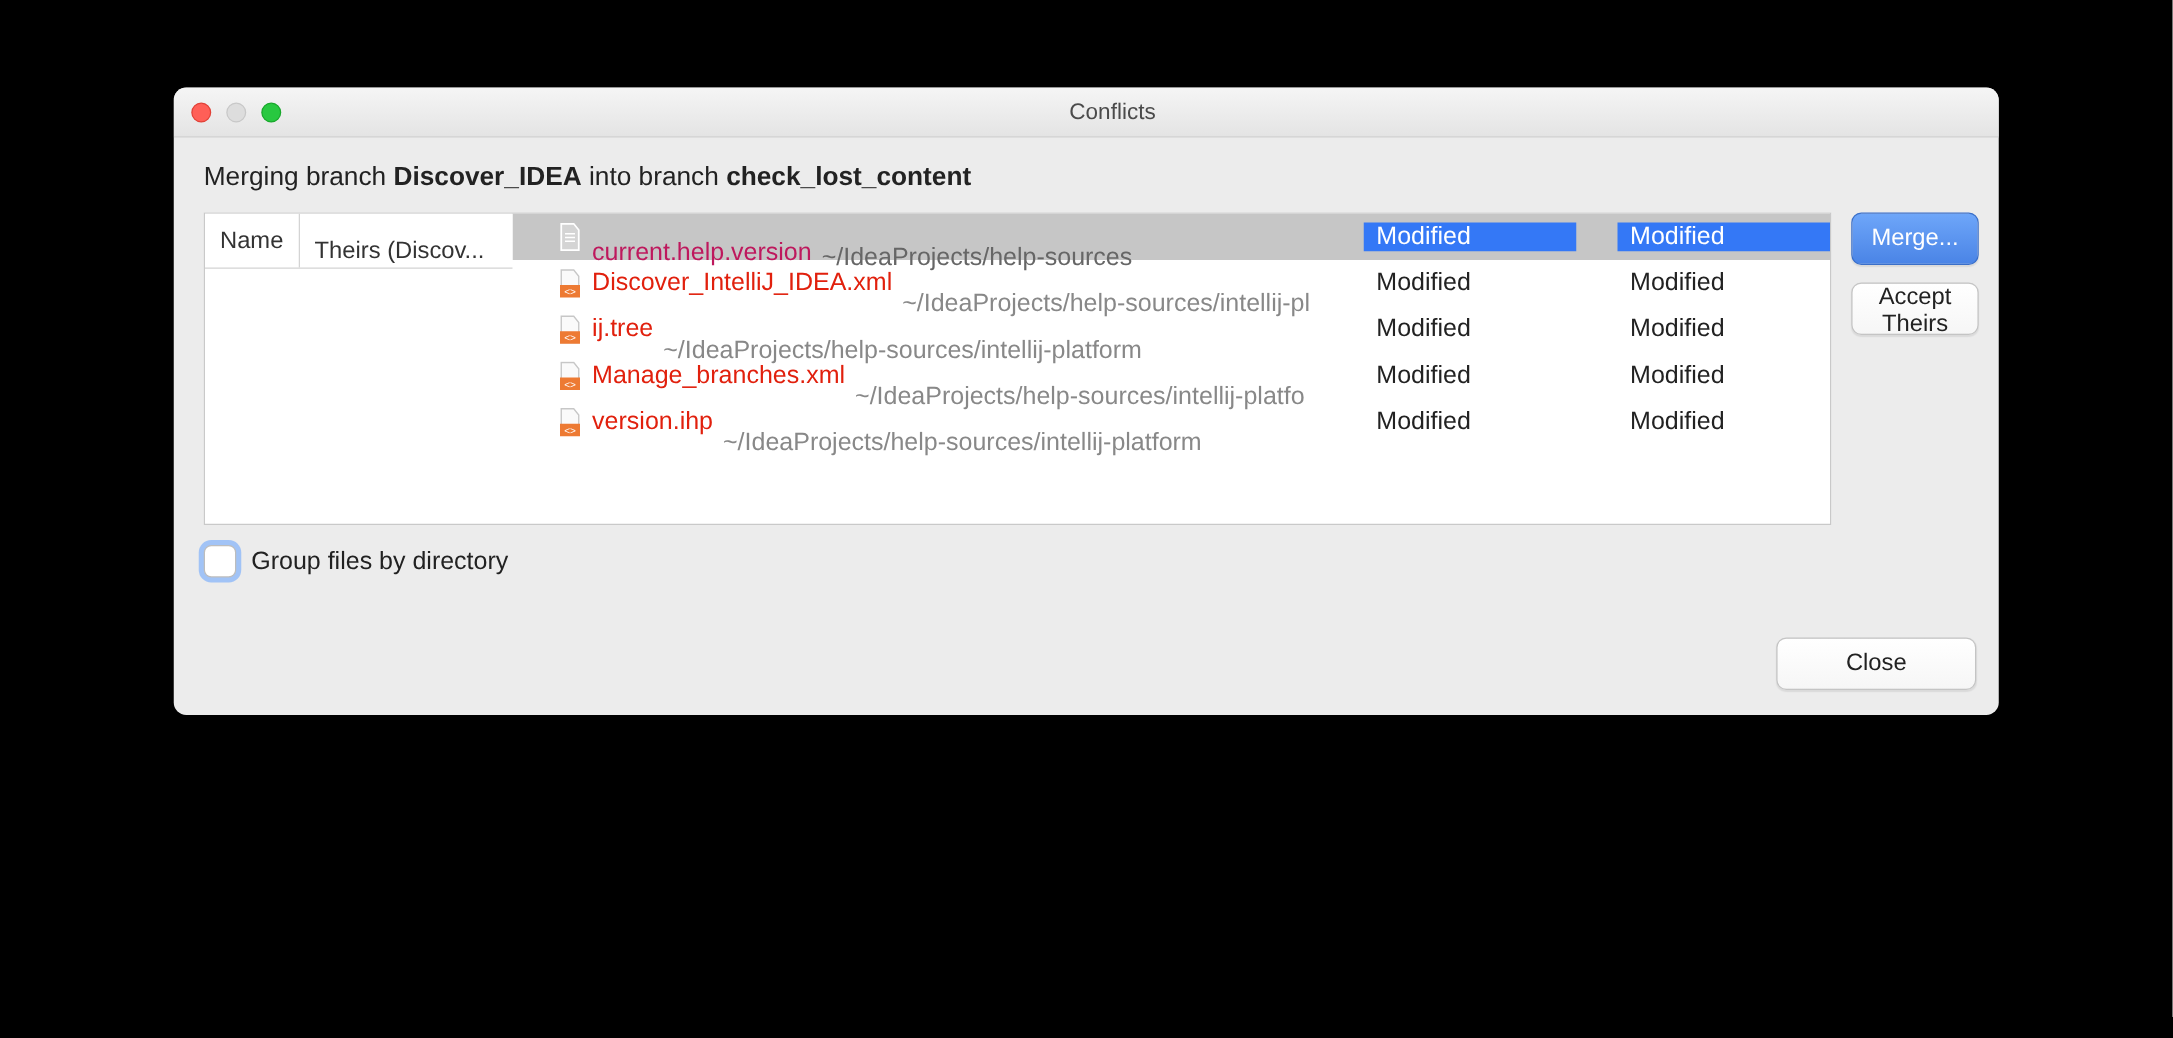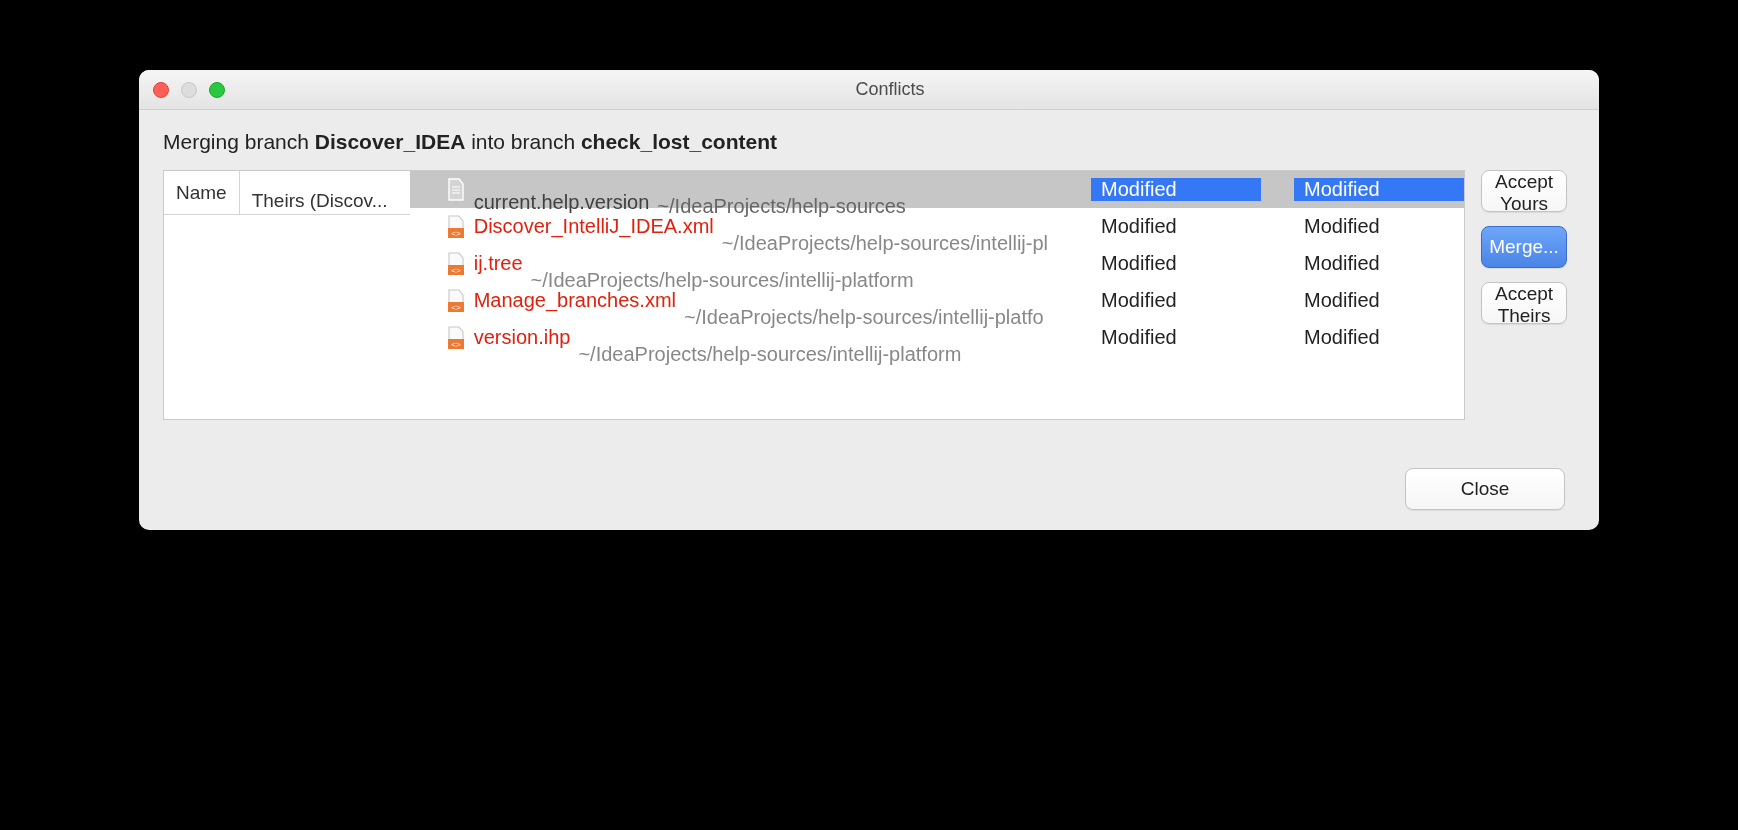--- a/index.html
+++ b/index.html
@@ -33,21 +33,21 @@
     position: absolute;
     left: 14px; top: 50%;
     transform: translateY(-50%);
     display: flex; gap: 12px;
   }
   .tl { width: 16px; height: 16px; border-radius: 50%; }
   .tl.red { background: #ff5f57; border: 1px solid #e14137; }
   .tl.gray { background: #ddd; border: 1px solid #c8c8c8; }
   .tl.green { background: #28c840; border: 1px solid #18a82b; }
   .titlebar-title { font-size: 18px; color: #4b4b4b; margin-left: 42px; }
-  .content { padding: 20px 32px 20px 24px; }
+  .content { padding: 20px 16px 20px 24px; }
   .heading { font-size: 21px; color: #222; margin-bottom: 16px; }
   .heading .bold { font-weight: 700; }
   .body-row { display: flex; gap: 16px; align-items: flex-start; }
   .table-wrap {
     flex: 1;
     border: 1px solid #c9c9c9;
     background: #fff;
     height: 250px;
     display: flex;
     flex-direction: row;
@@ -73,21 +73,21 @@
     font-size: 20px;
   }
   .cell { padding: 0 10px; overflow: hidden; white-space: nowrap; }
   .cell.name { flex: 1; display: flex; align-items: center; gap: 8px; padding-left: 36px; }
   .cell.yours { width: 170px; }
   .cell.theirs { width: 170px; }
   .row.selected { background: #c6c6c6; }
   .row.selected .cell.yours, .row.selected .cell.theirs { background: #3478f6; color: #fff; }
   .cell.yours, .cell.theirs { color: #222; margin-left: 33px; }
   .filename { color: #e1200d; }
-  .row.selected .filename { color: #404040; margin-top: 26px; }
+  .row.selected .filename { color: #be185d; margin-top: 26px; }
   .filepath { color: #888; margin-top: 33px; }
   .row.selected .filepath { color: #666; }
   .icon-file {
     width: 20px; height: 24px; flex: 0 0 20px;
     display:inline-block;
     position: relative;
   }
   .icon-file svg { width: 100%; height: 100%; display:block; }
   .actions { width: 208px; display: flex; flex-direction: column; gap: 14px; }
   .btn {
@@ -221,24 +221,29 @@
                 <span class="filename">version.ihp</span>
                 <span class="filepath">  ~/IdeaProjects/help-sources/intellij-platform</span>
               </div>
               <div class="cell yours">Modified</div>
               <div class="cell theirs">Modified</div>
             </div>
           </div>
       </div>
 
       <div class="actions">
-        <button class="btn">Accept Yours</button>
         <button class="btn primary">Merge...</button>
         <button class="btn">Accept Theirs</button>
       </div>
     </div>
 
+    <div class="footer-row">
+      <label class="check-wrap">
+        <span class="checkbox"></span>
+        <span>Group files by directory</span>
+      </label>
+    </div>
 
     <div class="close-row">
       <button class="btn close">Close</button>
     </div>
   </div>
 </div>
 
 </body></html>

